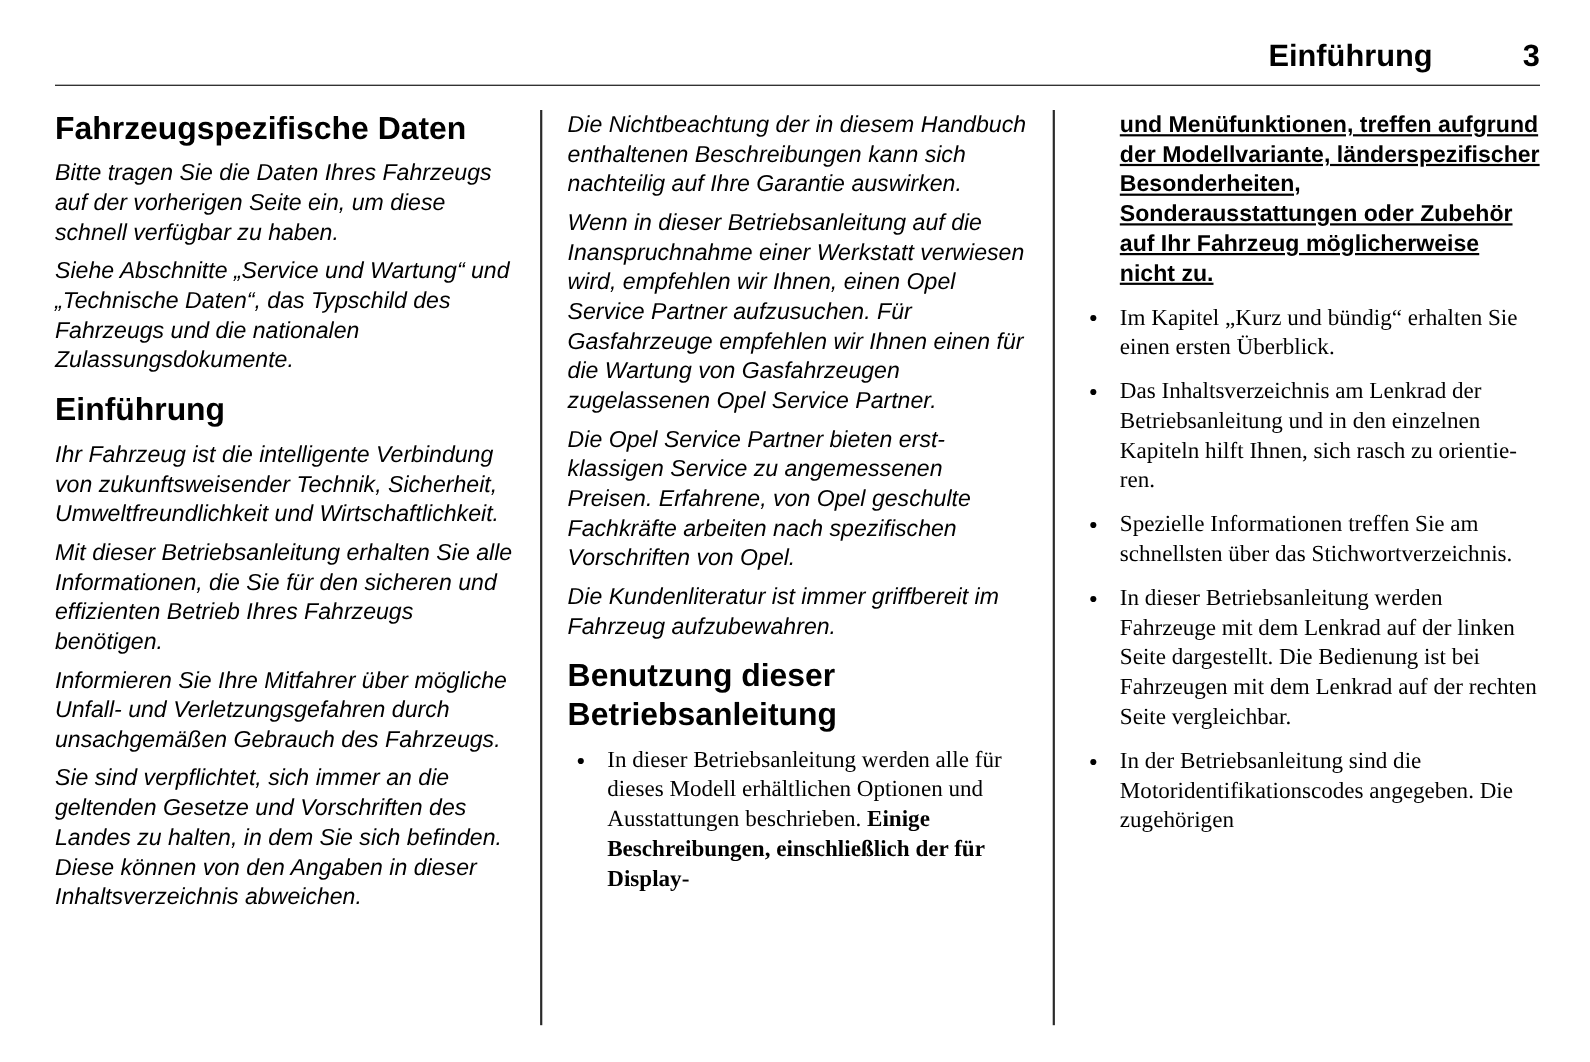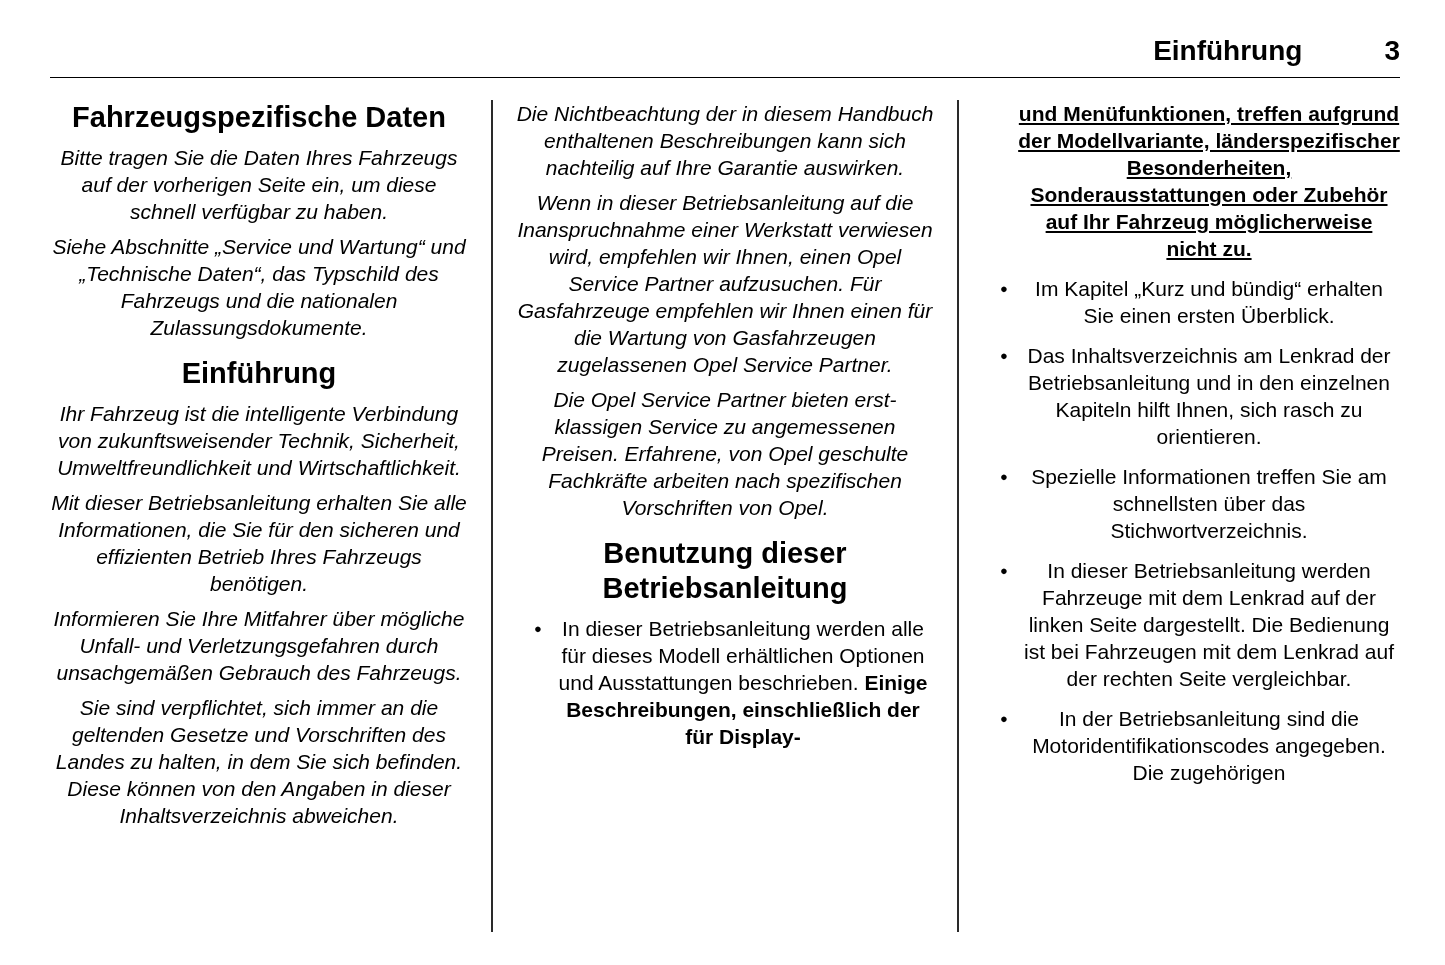--- a/index.html
+++ b/index.html
@@ -26,21 +26,20 @@
     line-height: 34px;
     padding-bottom: 9px;
     border-bottom: 1.5px solid #000000;
   }
   .header-title { margin-right: 82px; }
   .columns {
     display: flex;
     margin-top: 22px;
     height: 832px;
     column-gap: 23px;
-    text-align: center;
   }
   .col { flex: 1 1 0; min-width: 0; }
   .vdivider { width: 2px; background: #2a2a2a; flex: 0 0 2px; }
   .h1 {
     font-size: 29px;
     font-weight: bold;
     line-height: 35px;
     margin: 0 0 9px 0;
     letter-spacing: 0;
   }
@@ -57,20 +56,21 @@
     flex: 0 0 36px;
     padding-left: 8px;
     font-size: 13px;
     line-height: 27px;
   }
   .btext {
     flex: 1 1 auto;
     font-size: 21px;
     line-height: 27px;
     hyphens: manual;
+    font-family: Liberation Serif, serif;
   }
   .bold { font-weight: bold; }
   .continuation {
     margin-left: 36px;
     margin-bottom: 13px;
     font-size: 21px;
     line-height: 27px;
     font-weight: bold;
     hyphens: manual;
     text-decoration: underline;
@@ -98,20 +98,21 @@
       <p class="body">Informieren Sie Ihre Mitfahrer über mögliche Unfall- und Verletzungsge­fahren durch unsachgemäßen Gebrauch des Fahrzeugs.</p>
       <p class="body">Sie sind verpflichtet, sich immer an die geltenden Gesetze und Vorschrif­ten des Landes zu halten, in dem Sie sich befinden. Diese können von den Angaben in dieser Inhaltsverzeichnis abweichen.</p>
     </div>
 
     <div class="vdivider"></div>
 
     <div class="col">
       <p class="body">Die Nichtbeachtung der in diesem Handbuch enthaltenen Beschreibun­gen kann sich nachteilig auf Ihre Garantie auswirken.</p>
       <p class="body">Wenn in dieser Betriebsanleitung auf die Inanspruchnahme einer Werkstatt verwiesen wird, empfehlen wir Ihnen, einen Opel Service Partner aufzusu­chen. Für Gasfahrzeuge empfehlen wir Ihnen einen für die Wartung von Gasfahrzeugen zugelassenen Opel Service Partner.</p>
       <p class="body">Die Opel Service Partner bieten erst­klassigen Service zu angemessenen Preisen. Erfahrene, von Opel geschulte Fachkräfte arbeiten nach spezifischen Vorschriften von Opel.</p>
+      <p class="body">Die Kundenliteratur ist immer griffbe­reit im Fahrzeug aufzubewahren.</p>
       <div class="h1 mt">Benutzung dieser Betriebsanleitung</div>
       <div class="bullet">
         <span class="marker">●</span>
         <span class="btext">
           <span>In dieser Betriebsanleitung werden alle für dieses Modell erhältlichen Optionen und Ausstattungen beschrieben. </span><span class="bold">Einige Beschreibungen, einschließlich der für Display-</span>
         </span>
       </div>
     </div>
 
     <div class="vdivider"></div>

